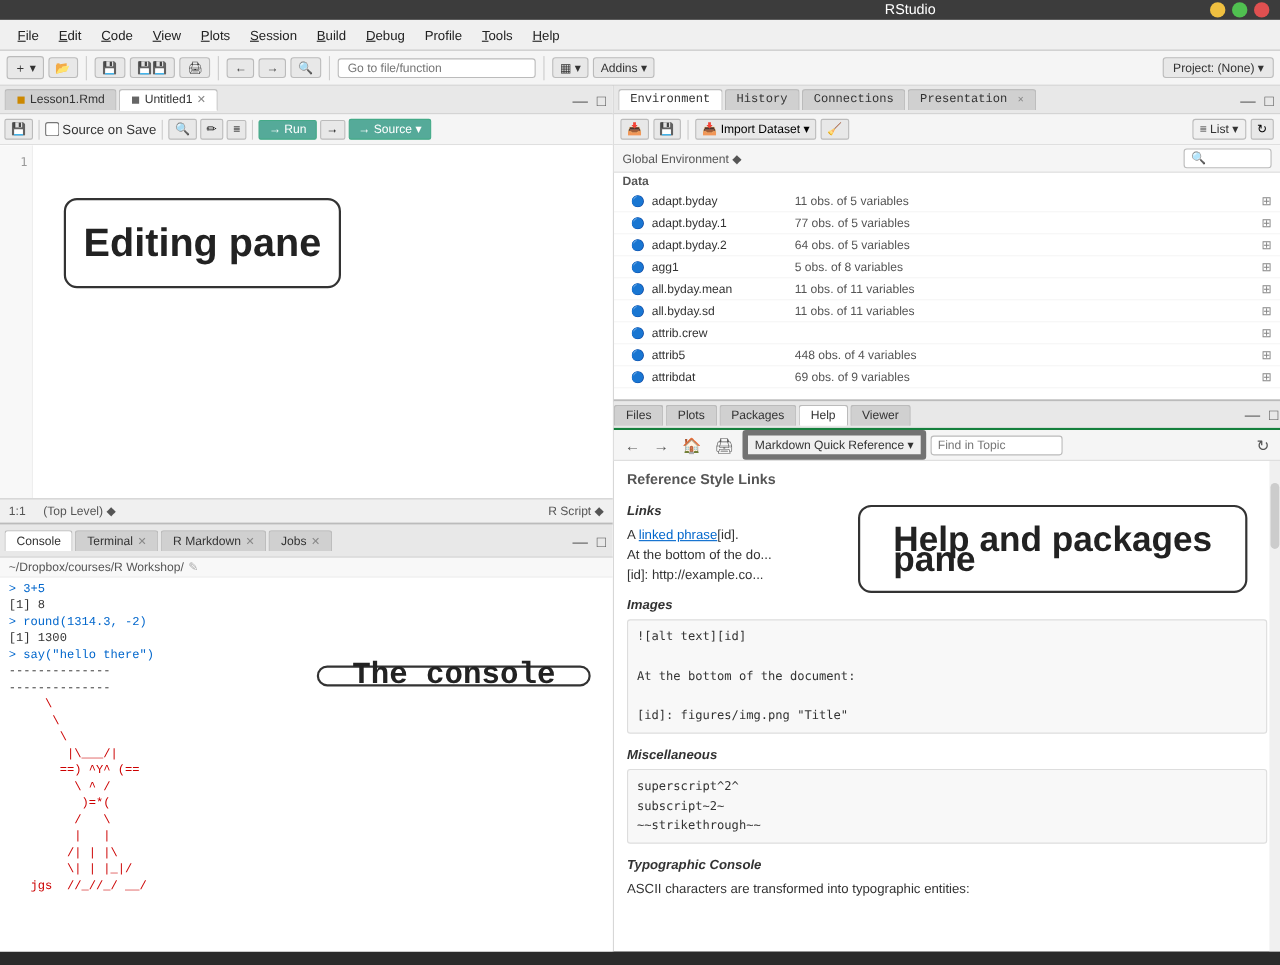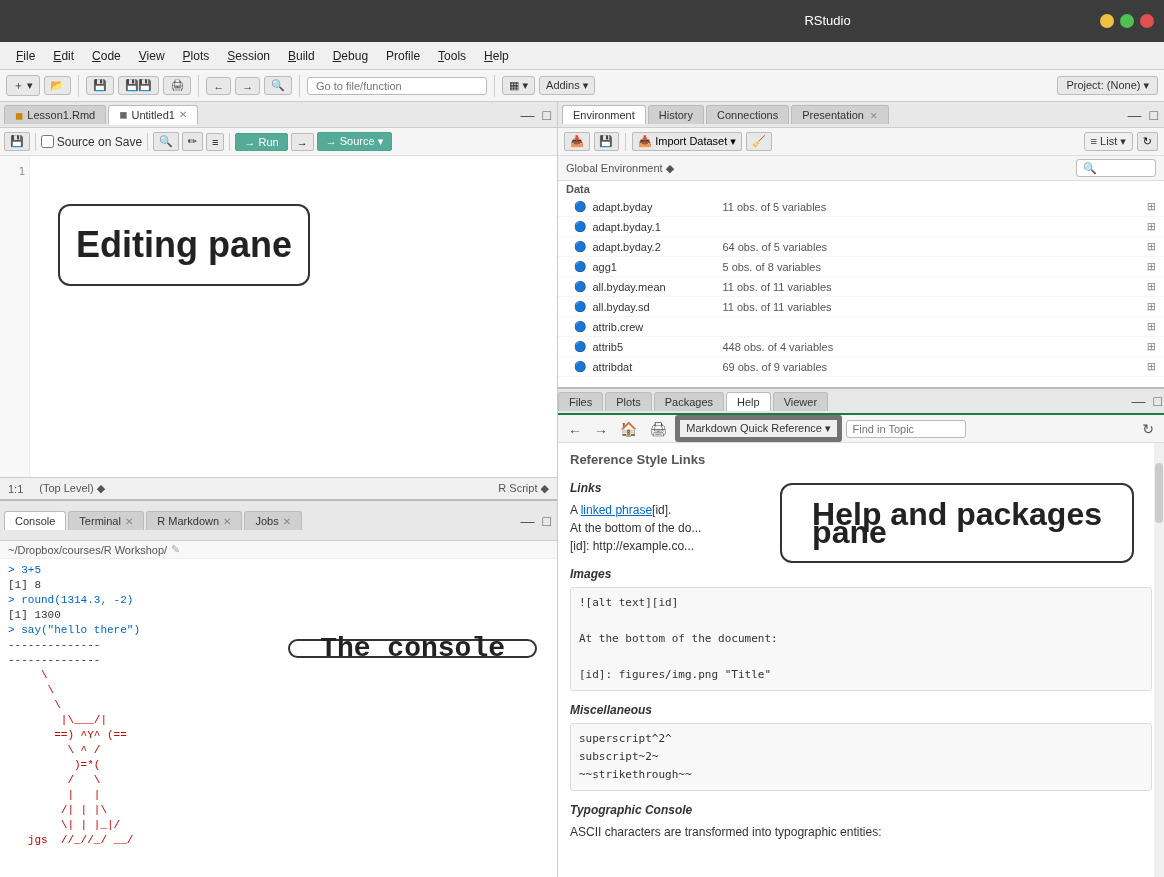--- a/index.html
+++ b/index.html
@@ -3,21 +3,21 @@
   <meta charset="utf-8">
   <style>
     * { box-sizing: border-box; margin: 0; padding: 0; }
     body { font-family: 'Segoe UI', Arial, sans-serif; font-size: 12px; background: #2b2b2b; color: #333; overflow: hidden; width: 1164px; height: 877px; }
 
     
     #titlebar {
       background: #3c3c3c;
       color: #fff;
       text-align: center;
-      height: 42px;
+      height: 18px;
       line-height: 30px;
       font-size: 13px;
       display: flex;
       align-items: center;
       justify-content: space-between;
       padding: 0 10px;
     }
     #titlebar .title { flex: 1; text-align: center; }
     #titlebar .win-controls { display: flex; gap: 6px; }
     .win-btn { width: 14px; height: 14px; border-radius: 50%; display: inline-block; cursor: pointer; }
@@ -215,21 +215,21 @@
       display: flex;
       flex-direction: column;
       border-top: 2px solid #bbb;
       background: #fff;
     }
     #console-tabs {
       background: #e8e8e8;
       border-bottom: 1px solid #ccc;
       display: flex;
       align-items: center;
-      height: 40px;
+      height: 30px;
       padding: 0 4px;
       gap: 2px;
     }
     .console-tab {
       padding: 3px 10px;
       background: #d0d0d0;
       border: 1px solid #bbb;
       border-bottom: none;
       border-radius: 3px 3px 0 0;
       cursor: pointer;
@@ -301,20 +301,21 @@
       gap: 2px;
     }
     .env-tab {
       padding: 3px 10px;
       background: #d0d0d0;
       border: 1px solid #bbb;
       border-bottom: none;
       border-radius: 3px 3px 0 0;
       cursor: pointer;
       font-size: 11px;
+      font-family: Liberation Mono, monospace;
     }
     .env-tab.active { background: #fff; }
     .env-tab-x { font-size: 9px; color: #888; cursor: pointer; margin-left: 3px; }
     .env-controls { margin-left: auto; display: flex; gap: 4px; align-items: center; }
 
     #env-toolbar {
       background: #f5f5f5;
       border-bottom: 1px solid #ddd;
       height: 28px;
       display: flex;
@@ -635,20 +636,21 @@
         <div class="env-section-header">Data</div>
         <div class="env-row">
           <span class="env-icon">🔵</span>
           <span class="env-name">adapt.byday</span>
           <span class="env-desc">11 obs. of  5 variables</span>
           <span class="env-grid-icon">⊞</span>
         </div>
         <div class="env-row">
           <span class="env-icon">🔵</span>
           <span class="env-name">adapt.byday.1</span>
+          <span class="env-desc">77 obs. of  5 variables</span>
           <span class="env-grid-icon">⊞</span>
         </div>
         <div class="env-row">
           <span class="env-icon">🔵</span>
           <span class="env-name">adapt.byday.2</span>
           <span class="env-desc">64 obs. of  5 variables</span>
           <span class="env-grid-icon">⊞</span>
         </div>
         <div class="env-row">
           <span class="env-icon">🔵</span>

